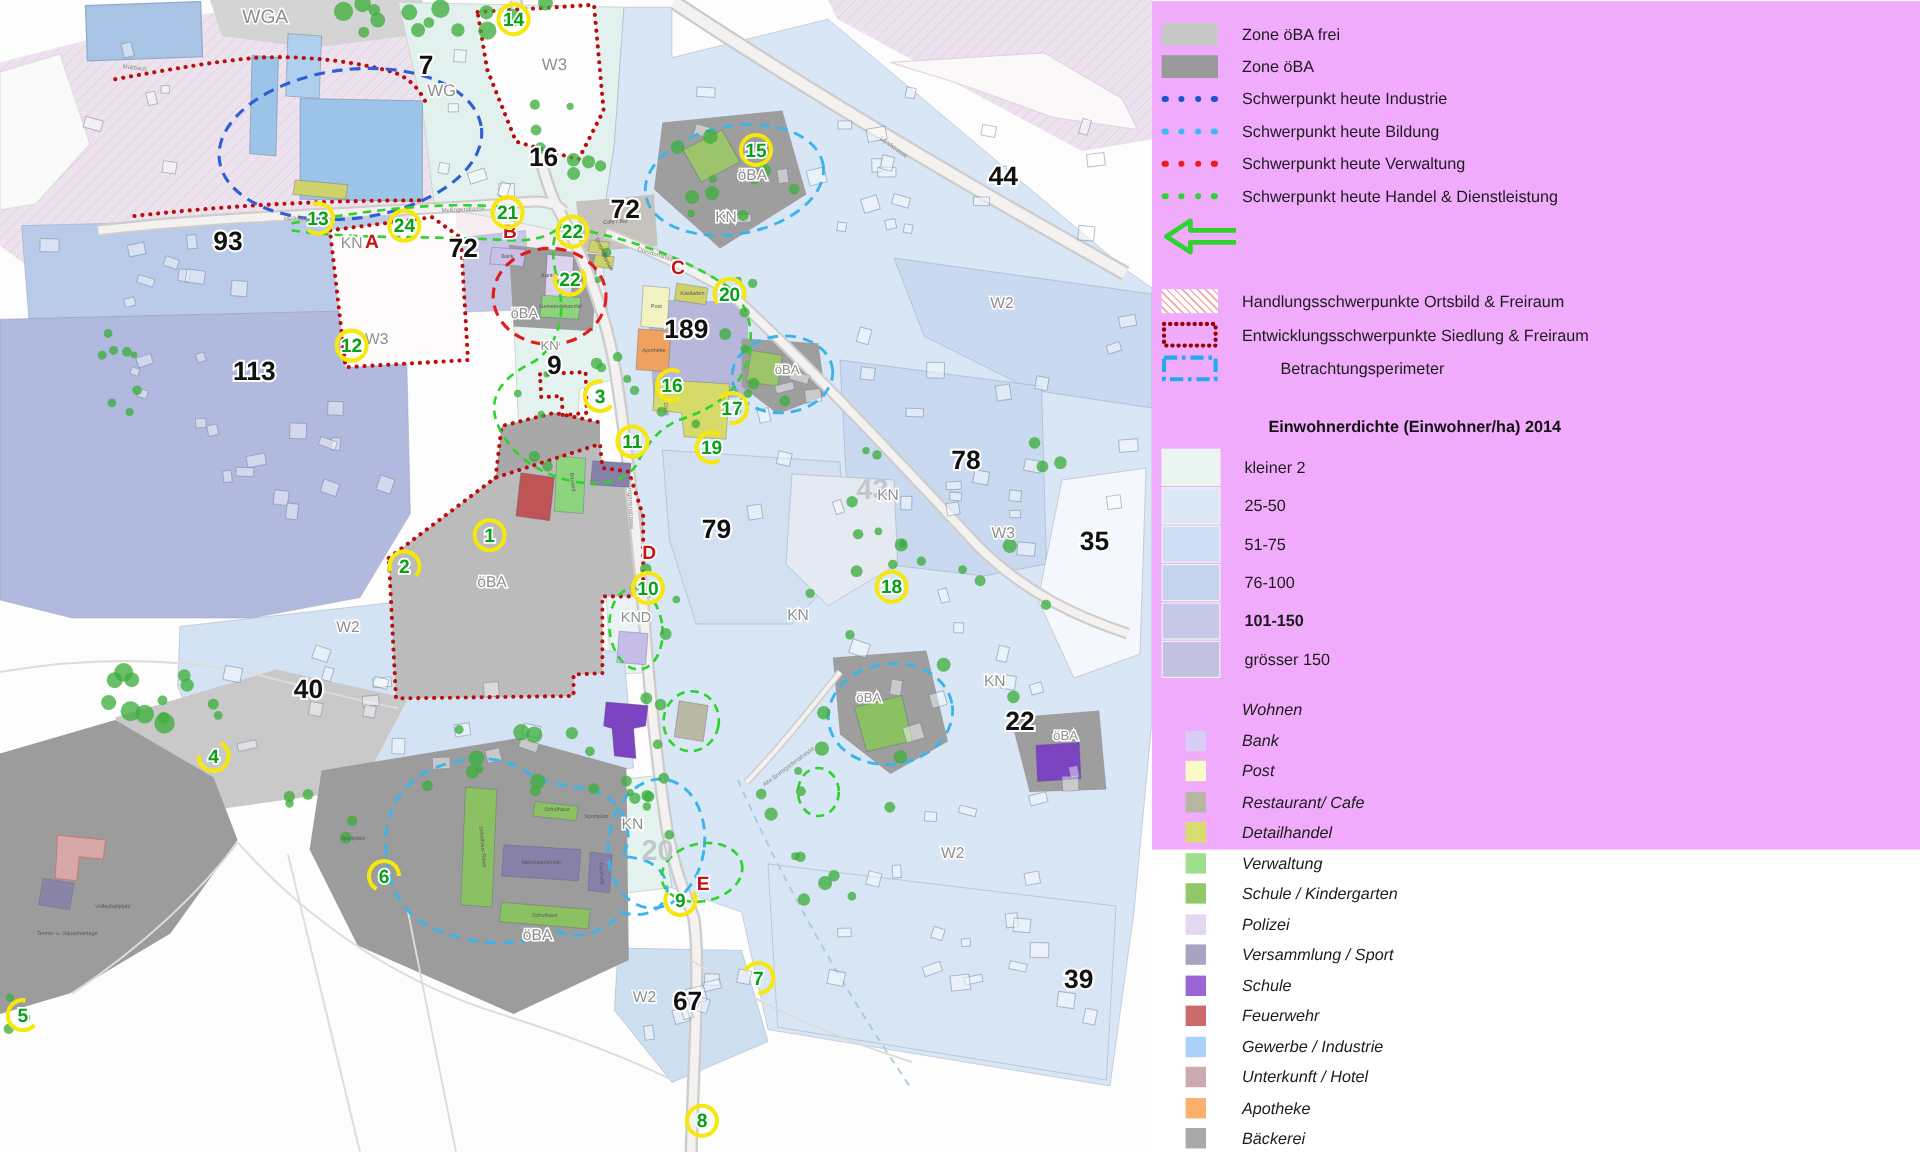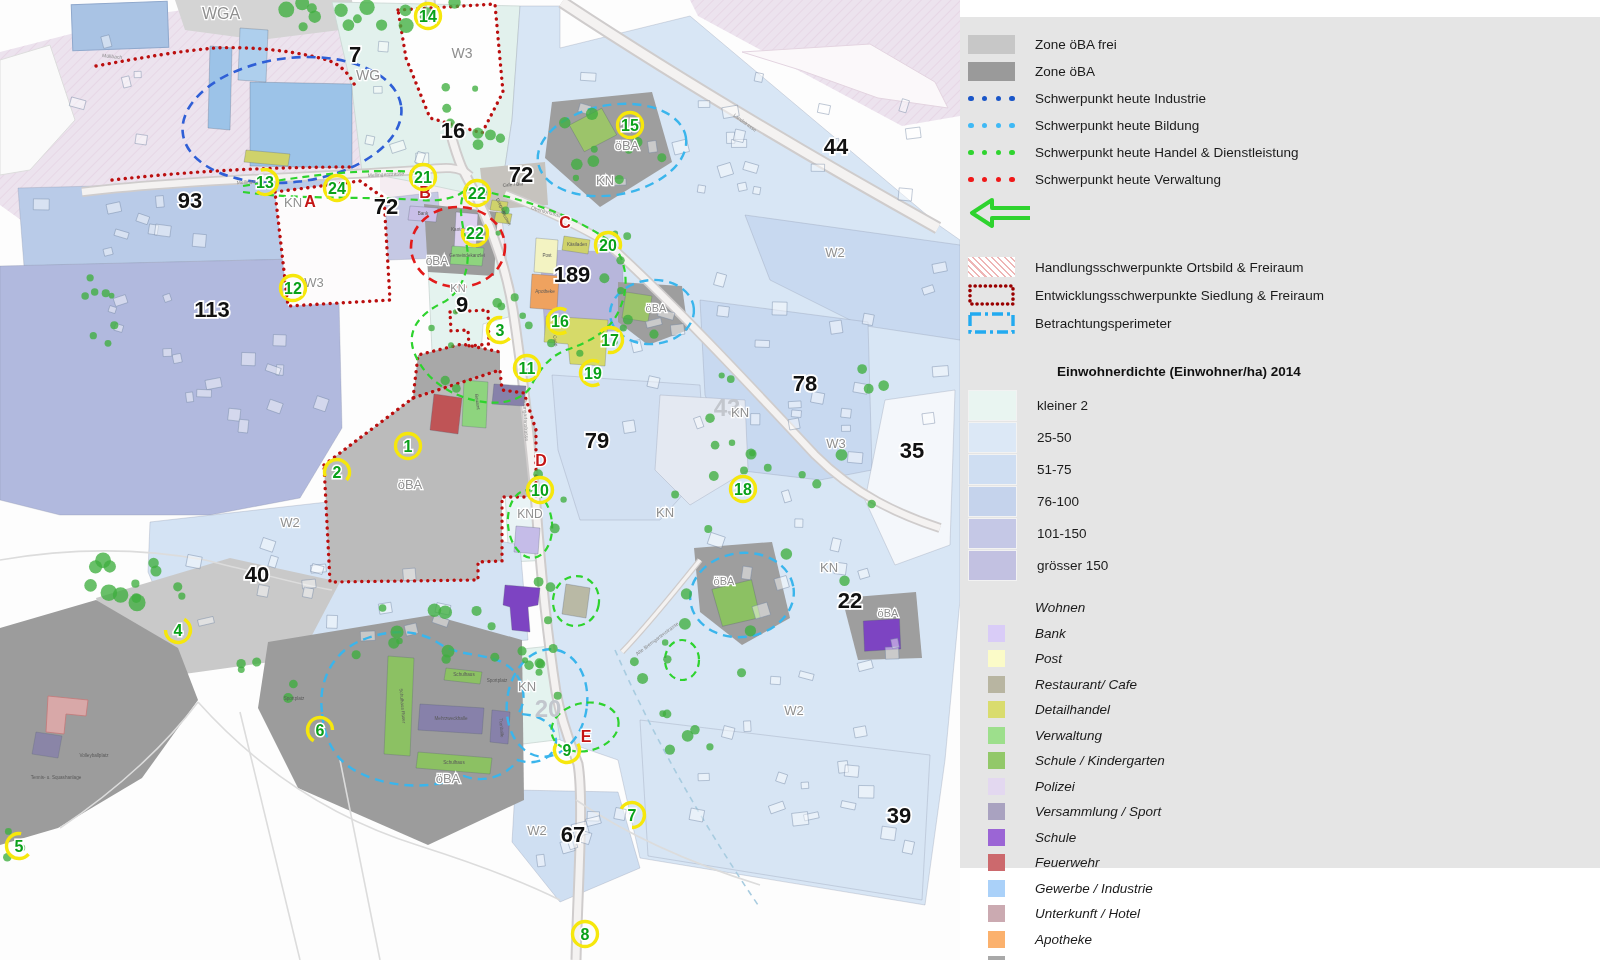--- a/index.html
+++ b/index.html
@@ -1,18 +1,18 @@
 <!DOCTYPE html>
 <html><head>
 <meta charset="utf-8">
 <style>
   html,body{margin:0;padding:0;background:#ffffff;font-family:"Liberation Sans",sans-serif;}
   #stage{position:relative;width:1600px;height:960px;background:#ffffff;overflow:hidden;}
   #map-wrap{position:absolute;left:0;top:0;width:960px;height:960px;}
-  #legend{position:absolute;left:960px;top:17px;width:640px;height:851px;background:#e5e5e5;padding:0;box-sizing:border-box;}
+  #legend{position:absolute;left:960px;top:1px;width:640px;height:707px;background:#f0abfc;padding:0;box-sizing:border-box;}
   .lrow{display:flex;align-items:center;height:27px;padding-left:8px;}
   .lrow .lab{font-size:13.5px;color:#1b1b1b;white-space:nowrap;}
   .sw{width:47px;height:19px;margin-right:20px;flex:0 0 47px;}
   .swd{width:47px;height:29px;margin-right:20px;flex:0 0 47px;border:1px solid #f2f2f2;}
   .dots{width:47px;margin-right:20px;flex:0 0 47px;display:flex;justify-content:space-between;align-items:center;}
   .dots i{width:5.5px;height:5.5px;border-radius:50%;display:block;}
   .outsw{width:47px;height:20px;margin-right:20px;flex:0 0 47px;display:flex;align-items:center;}
   .hatch{width:47px;height:20px;background:repeating-linear-gradient(45deg,#ffffff 0 3px,#eeb5b5 3px 4.5px);}
   .ltitle{font-size:13.5px;font-weight:bold;color:#111;padding-left:97px;height:24px;display:flex;align-items:center;}
   .frow{display:flex;align-items:center;height:25.5px;padding-left:8px;}
@@ -634,35 +634,35 @@
           <span class="dots">
             <i style="background: rgb(63, 185, 245);"></i>
             <i style="background: rgb(63, 185, 245);"></i>
             <i style="background: rgb(63, 185, 245);"></i>
             <i style="background: rgb(63, 185, 245);"></i>
           </span>
           <span class="lab">Schwerpunkt heute Bildung</span>
         </div>
         <div class="lrow">
           <span class="dots">
+            <i style="background: rgb(240, 24, 24);"></i>
+            <i style="background: rgb(240, 24, 24);"></i>
+            <i style="background: rgb(240, 24, 24);"></i>
+            <i style="background: rgb(240, 24, 24);"></i>
+          </span>
+          <span class="lab">Schwerpunkt heute Verwaltung</span>
+        </div>
+        <div class="lrow">
+          <span class="dots">
             <i style="background: rgb(47, 212, 47);"></i>
             <i style="background: rgb(47, 212, 47);"></i>
             <i style="background: rgb(47, 212, 47);"></i>
             <i style="background: rgb(47, 212, 47);"></i>
           </span>
           <span class="lab">Schwerpunkt heute Handel &amp; Dienstleistung</span>
-        </div>
-        <div class="lrow">
-          <span class="dots">
-            <i style="background: rgb(240, 24, 24);"></i>
-            <i style="background: rgb(240, 24, 24);"></i>
-            <i style="background: rgb(240, 24, 24);"></i>
-            <i style="background: rgb(240, 24, 24);"></i>
-          </span>
-          <span class="lab">Schwerpunkt heute Verwaltung</span>
         </div>
       </div>
     <div class="lrow" style="height:42px">
       <svg width="67" height="40" viewBox="0 0 67 40">
         <path d="M62,14 L24,14 L24,6 L4,19 L24,32 L24,24 L62,24" fill="none" stroke="#2ed32e" stroke-width="4" stroke-linejoin="round"></path>
       </svg>
     </div>
     <div class="spacer"></div>
     <div id="lg-outlines">
         <div class="lrow" style="height: 28px;">
@@ -672,21 +672,21 @@
           <span class="lab">Handlungsschwerpunkte Ortsbild  &amp; Freiraum</span>
         </div>
         <div class="lrow" style="height: 28px; align-items: center;">
           <span class="outsw">
             <svg width="47" height="24">
               <rect x="2" y="3" width="43" height="18" fill="none" stroke="#990000" stroke-width="3.6" stroke-linecap="round" stroke-dasharray="0.1 5"></rect>
             </svg>
           </span>
           <span class="lab">Entwicklungsschwerpunkte Siedlung &amp; Freiraum</span>
         </div>
-        <div class="lrow" style="height: 28px;">
+        <div class="lrow" style="height: 28px; gap: 32px;">
           <span class="outsw">
             <svg width="47" height="24">
               <rect x="2" y="3" width="43" height="18" fill="none" stroke="#22aaf0" stroke-width="3.4" stroke-dasharray="11 4 3 4"></rect>
             </svg>
           </span>
           <span class="lab">Betrachtungsperimeter</span>
         </div>
       </div>
     <div style="height:22px"></div>
     <div class="ltitle">Einwohnerdichte (Einwohner/ha) 2014</div>
@@ -701,21 +701,21 @@
           <span class="lab">25-50</span>
         </div>
         <div class="lrow" style="height: 32px;">
           <span class="swd" style="background: rgb(207, 222, 242);"></span>
           <span class="lab">51-75</span>
         </div>
         <div class="lrow" style="height: 32px;">
           <span class="swd" style="background: rgb(197, 211, 236);"></span>
           <span class="lab">76-100</span>
         </div>
-        <div class="lrow" style="height: 32px;">
+        <div class="lrow" style="height: 32px; font-weight: bold;">
           <span class="swd" style="background: rgb(197, 200, 230);"></span>
           <span class="lab">101-150</span>
         </div>
         <div class="lrow" style="height: 32px;">
           <span class="swd" style="background: rgb(194, 193, 225);"></span>
           <span class="lab">grösser 150</span>
         </div>
       </div>
     <div style="height:14px"></div>
     <div class="frow">

